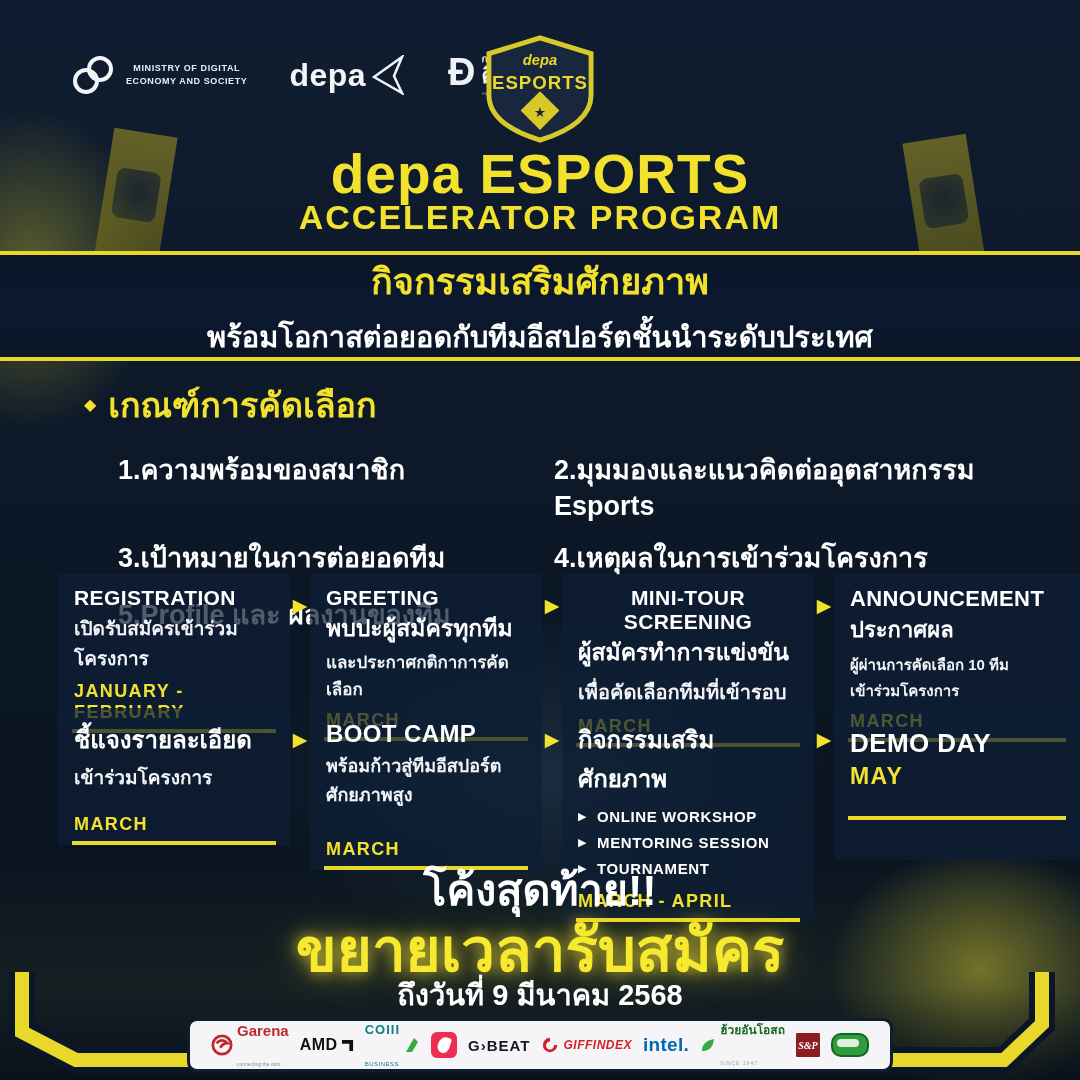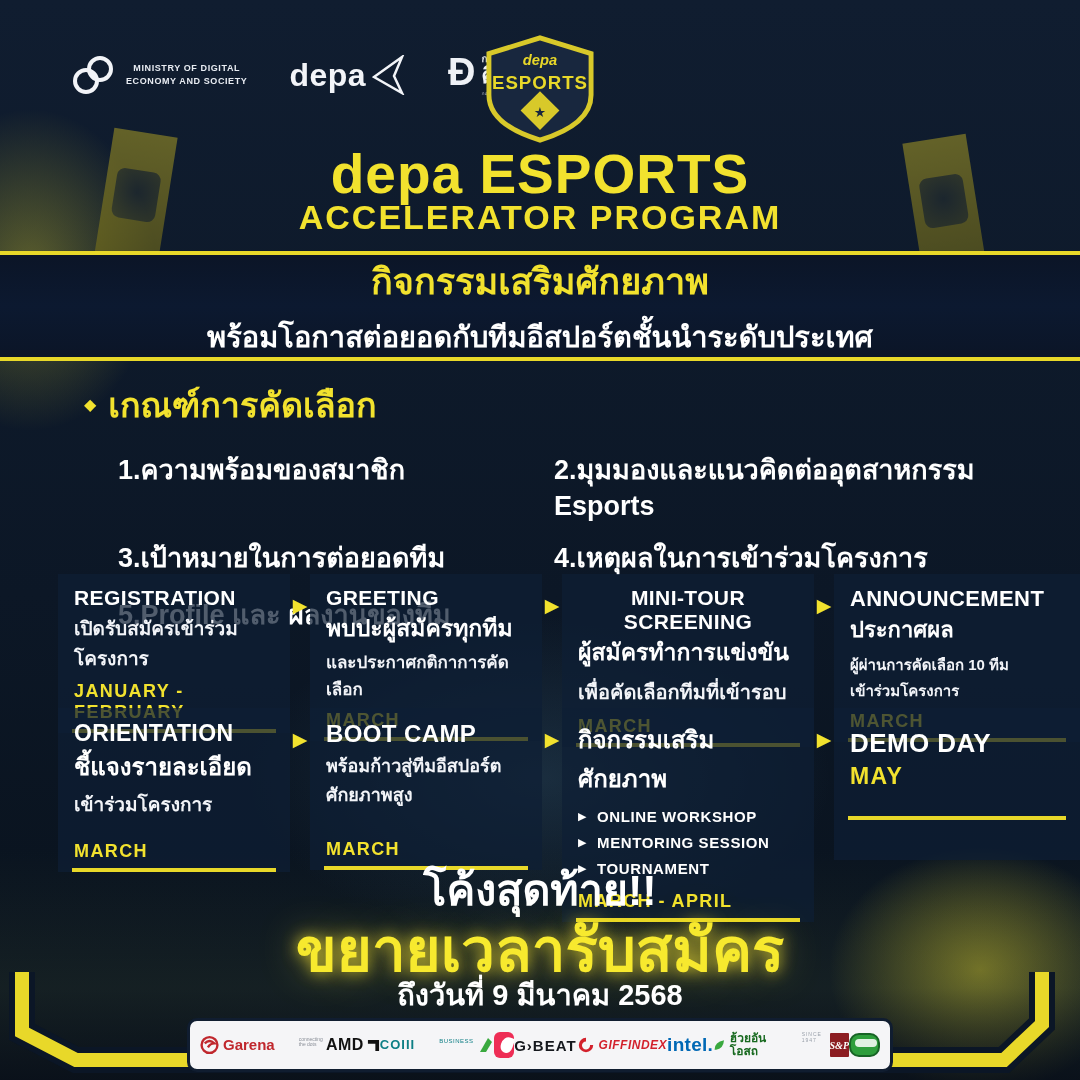--- a/index.html
+++ b/index.html
@@ -85,21 +85,21 @@
   .f2{position:absolute;left:0;top:902px;width:100%;text-align:center;z-index:4;
     color:#f7e92e;font-size:60px;font-weight:800;
     text-shadow:0 0 16px rgba(250,230,50,.85),0 0 42px rgba(250,230,50,.45);}
   .f3{position:absolute;left:0;top:972px;width:100%;text-align:center;z-index:4;
     color:#fff;font-size:29px;font-weight:700;}
   
   .sponsor-bar{position:absolute;left:187px;top:1018px;width:706px;height:54px;z-index:6;
     background:#f5f5f7;border-radius:10px;border:3px solid #101d30;box-sizing:border-box;
     display:flex;align-items:center;justify-content:space-evenly;padding:0 10px;}
   .sp-item{display:flex;align-items:center;gap:4px;}
-  .sp-col{display:flex;flex-direction:row;line-height:1.05;gap:24px;}
+  .sp-col{display:flex;flex-direction:column;line-height:1.05;gap:24px;}
   .sp-garena-name{color:#c0272d;font-size:15px;font-weight:700;}
   .sp-garena-tag{color:#8a8f98;font-size:5px;}
   .sp-amd{color:#111;font-size:16px;font-weight:800;letter-spacing:.5px;display:flex;align-items:center;gap:3px;}
   .sp-com7-main{color:#0e7f85;font-size:13px;font-weight:800;letter-spacing:1px;}
   .sp-com7-sub{color:#0e7f85;font-size:6px;letter-spacing:.5px;}
   .sp-rabbit{width:26px;height:26px;border-radius:6px;background:#ee2d55;position:relative;}
   .sp-rabbit::after{content:"";position:absolute;left:7px;top:5px;width:12px;height:16px;
     background:#fff;border-radius:60% 20% 50% 50%;transform:rotate(18deg);}
   .sp-gbeat{color:#15181d;font-size:15px;font-weight:800;letter-spacing:1px;}
   .sp-giff{color:#d3212c;font-size:12px;font-weight:800;font-style:italic;letter-spacing:.5px;}
@@ -223,21 +223,20 @@
       <div class="t-bold" style="font-size:22px;">ประกาศผล</div>
       <div class="t-line" style="font-size:15px;margin-top:6px;">ผู้ผ่านการคัดเลือก 10 ทีม</div>
       <div class="t-line" style="font-size:15px;margin-top:2px;">เข้าร่วมโครงการ</div>
       <div class="t-period">MARCH</div>
       <div class="t-underline"></div>
     </div>
   </div>
 
   <div class="t-row t-row2">
     <div class="t-cell t-c1">
-      <div class="t-title" style="font-size:23px;">ORIENTATION</div>
       <div class="t-bold" style="font-size:24px;">ชี้แจงรายละเอียด</div>
       <div class="t-line" style="font-size:19px;margin-top:3px;">เข้าร่วมโครงการ</div>
       <div class="t-period" style="margin-top:22px;">MARCH</div>
       <div class="t-underline"></div>
     </div>
     <div class="t-arrow">▶</div>
     <div class="t-cell t-c2">
       <div class="t-title" style="font-size:24px;">BOOT CAMP</div>
       <div class="t-line" style="font-size:18px;margin-top:3px;">พร้อมก้าวสู่ทีมอีสปอร์ตศักยภาพสูง</div>
       <div class="t-period" style="margin-top:30px;">MARCH</div>

